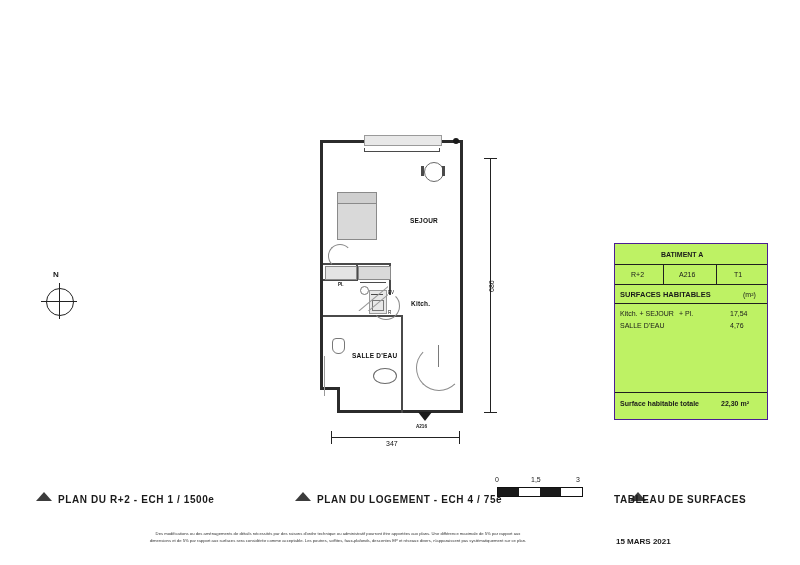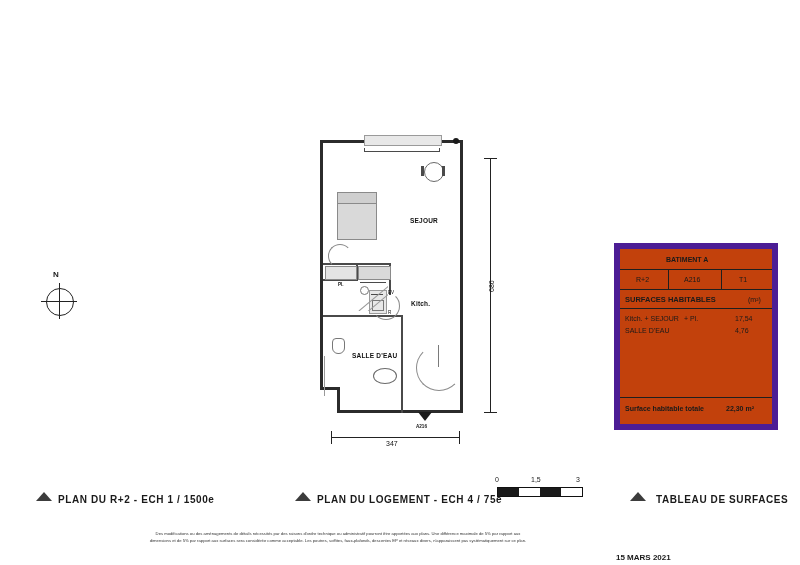--- a/index.html
+++ b/index.html
@@ -111,22 +111,22 @@
     color: #111;
     transform: rotate(-90deg);
     transform-origin: left top;
   }
 
   
   .table {
     position: absolute;
     left: 614px; top: 243px;
     width: 152px; height: 175px;
-    border: 6px solid #4c1d95;
-    background: #c2410c;
+    border: 1px solid #4c1d95;
+    background: #bef264;
     font-size: 7px;
     text-align: right;
   }
   .hline-t {
     position: absolute;
     left: 0;
     width: 100%;
     height: 1px;
     background: #1f1f1f;
   }
@@ -177,21 +177,20 @@
     font-size: 4.2px;
     line-height: 1.7;
     color: #333;
     text-align: center;
   }
   .date {
     position: absolute;
     left: 616px; top: 537px;
     font-size: 8px;
     font-weight: bold;
-    margin-top: 16px;
   }
 
   .tiny {
     position: absolute;
     font-size: 4.6px;
     color: #111;
     white-space: nowrap;
   }
   .tinyb { font-weight: bold; }
 </style>
@@ -312,21 +311,21 @@
     <div class="tcell bold" style="left:106px; top:156px;">22,30 m²</div>
   </div>
 
   <div class="tri" style="left:36px; top:492px;"></div>
   <div class="legend-txt" style="left:58px; top:494px;">PLAN  DU R+2   -   ECH   1 / 1500e</div>
 
   <div class="tri" style="left:295px; top:492px;"></div>
   <div class="legend-txt" style="left:317px; top:494px;">PLAN  DU LOGEMENT  -   ECH   4 / 75e</div>
 
   <div class="tri" style="left:630px; top:492px;"></div>
-  <div class="legend-txt" style="left:656px; top:494px;text-align:center;">TABLEAU DE SURFACES</div>
+  <div class="legend-txt" style="left:614px; top:494px;text-align:center;">TABLEAU DE SURFACES</div>
 
   <div class="scalebar">
     <div style="flex:1;background:#1a1a1a;"></div>
     <div style="flex:1;background:#ffffff;"></div>
     <div style="flex:1;background:#1a1a1a;"></div>
     <div style="flex:1;background:#ffffff;"></div>
   </div>
   <div class="sb-num" style="left:495px; top:476px;">0</div>
   <div class="sb-num" style="left:531px; top:476px;">1,5</div>
   <div class="sb-num" style="left:576px; top:476px;">3</div>

